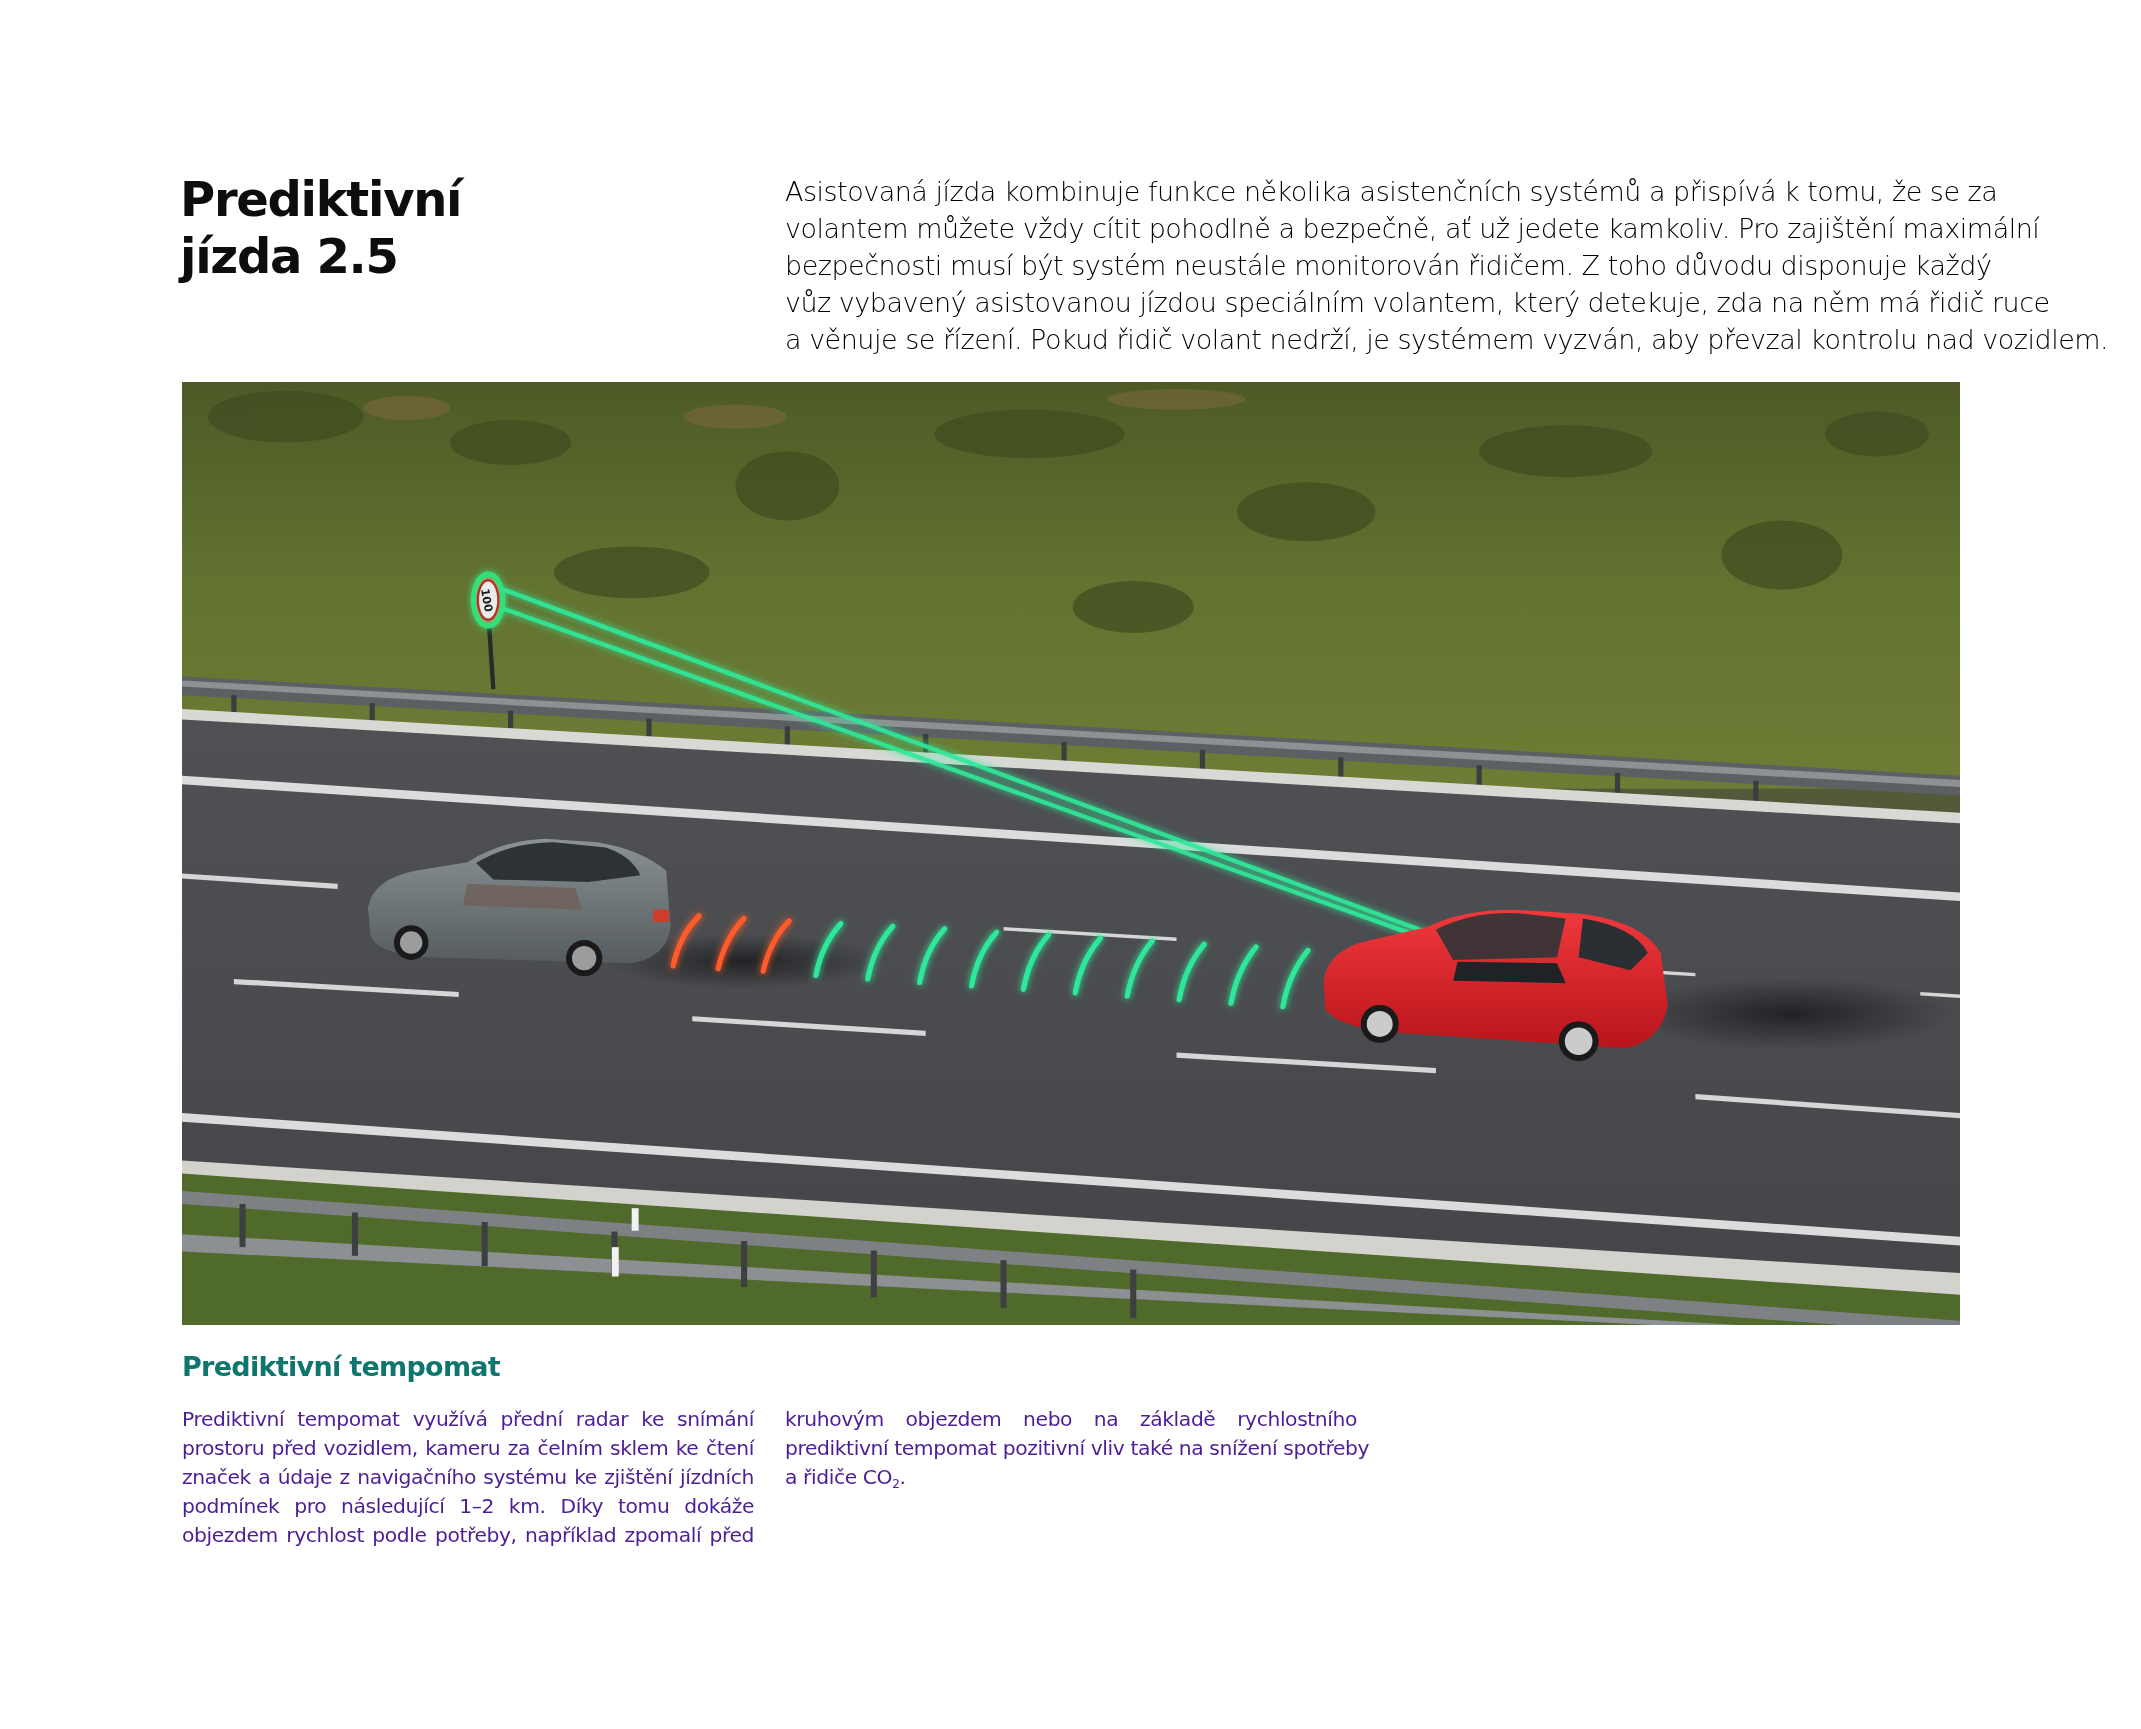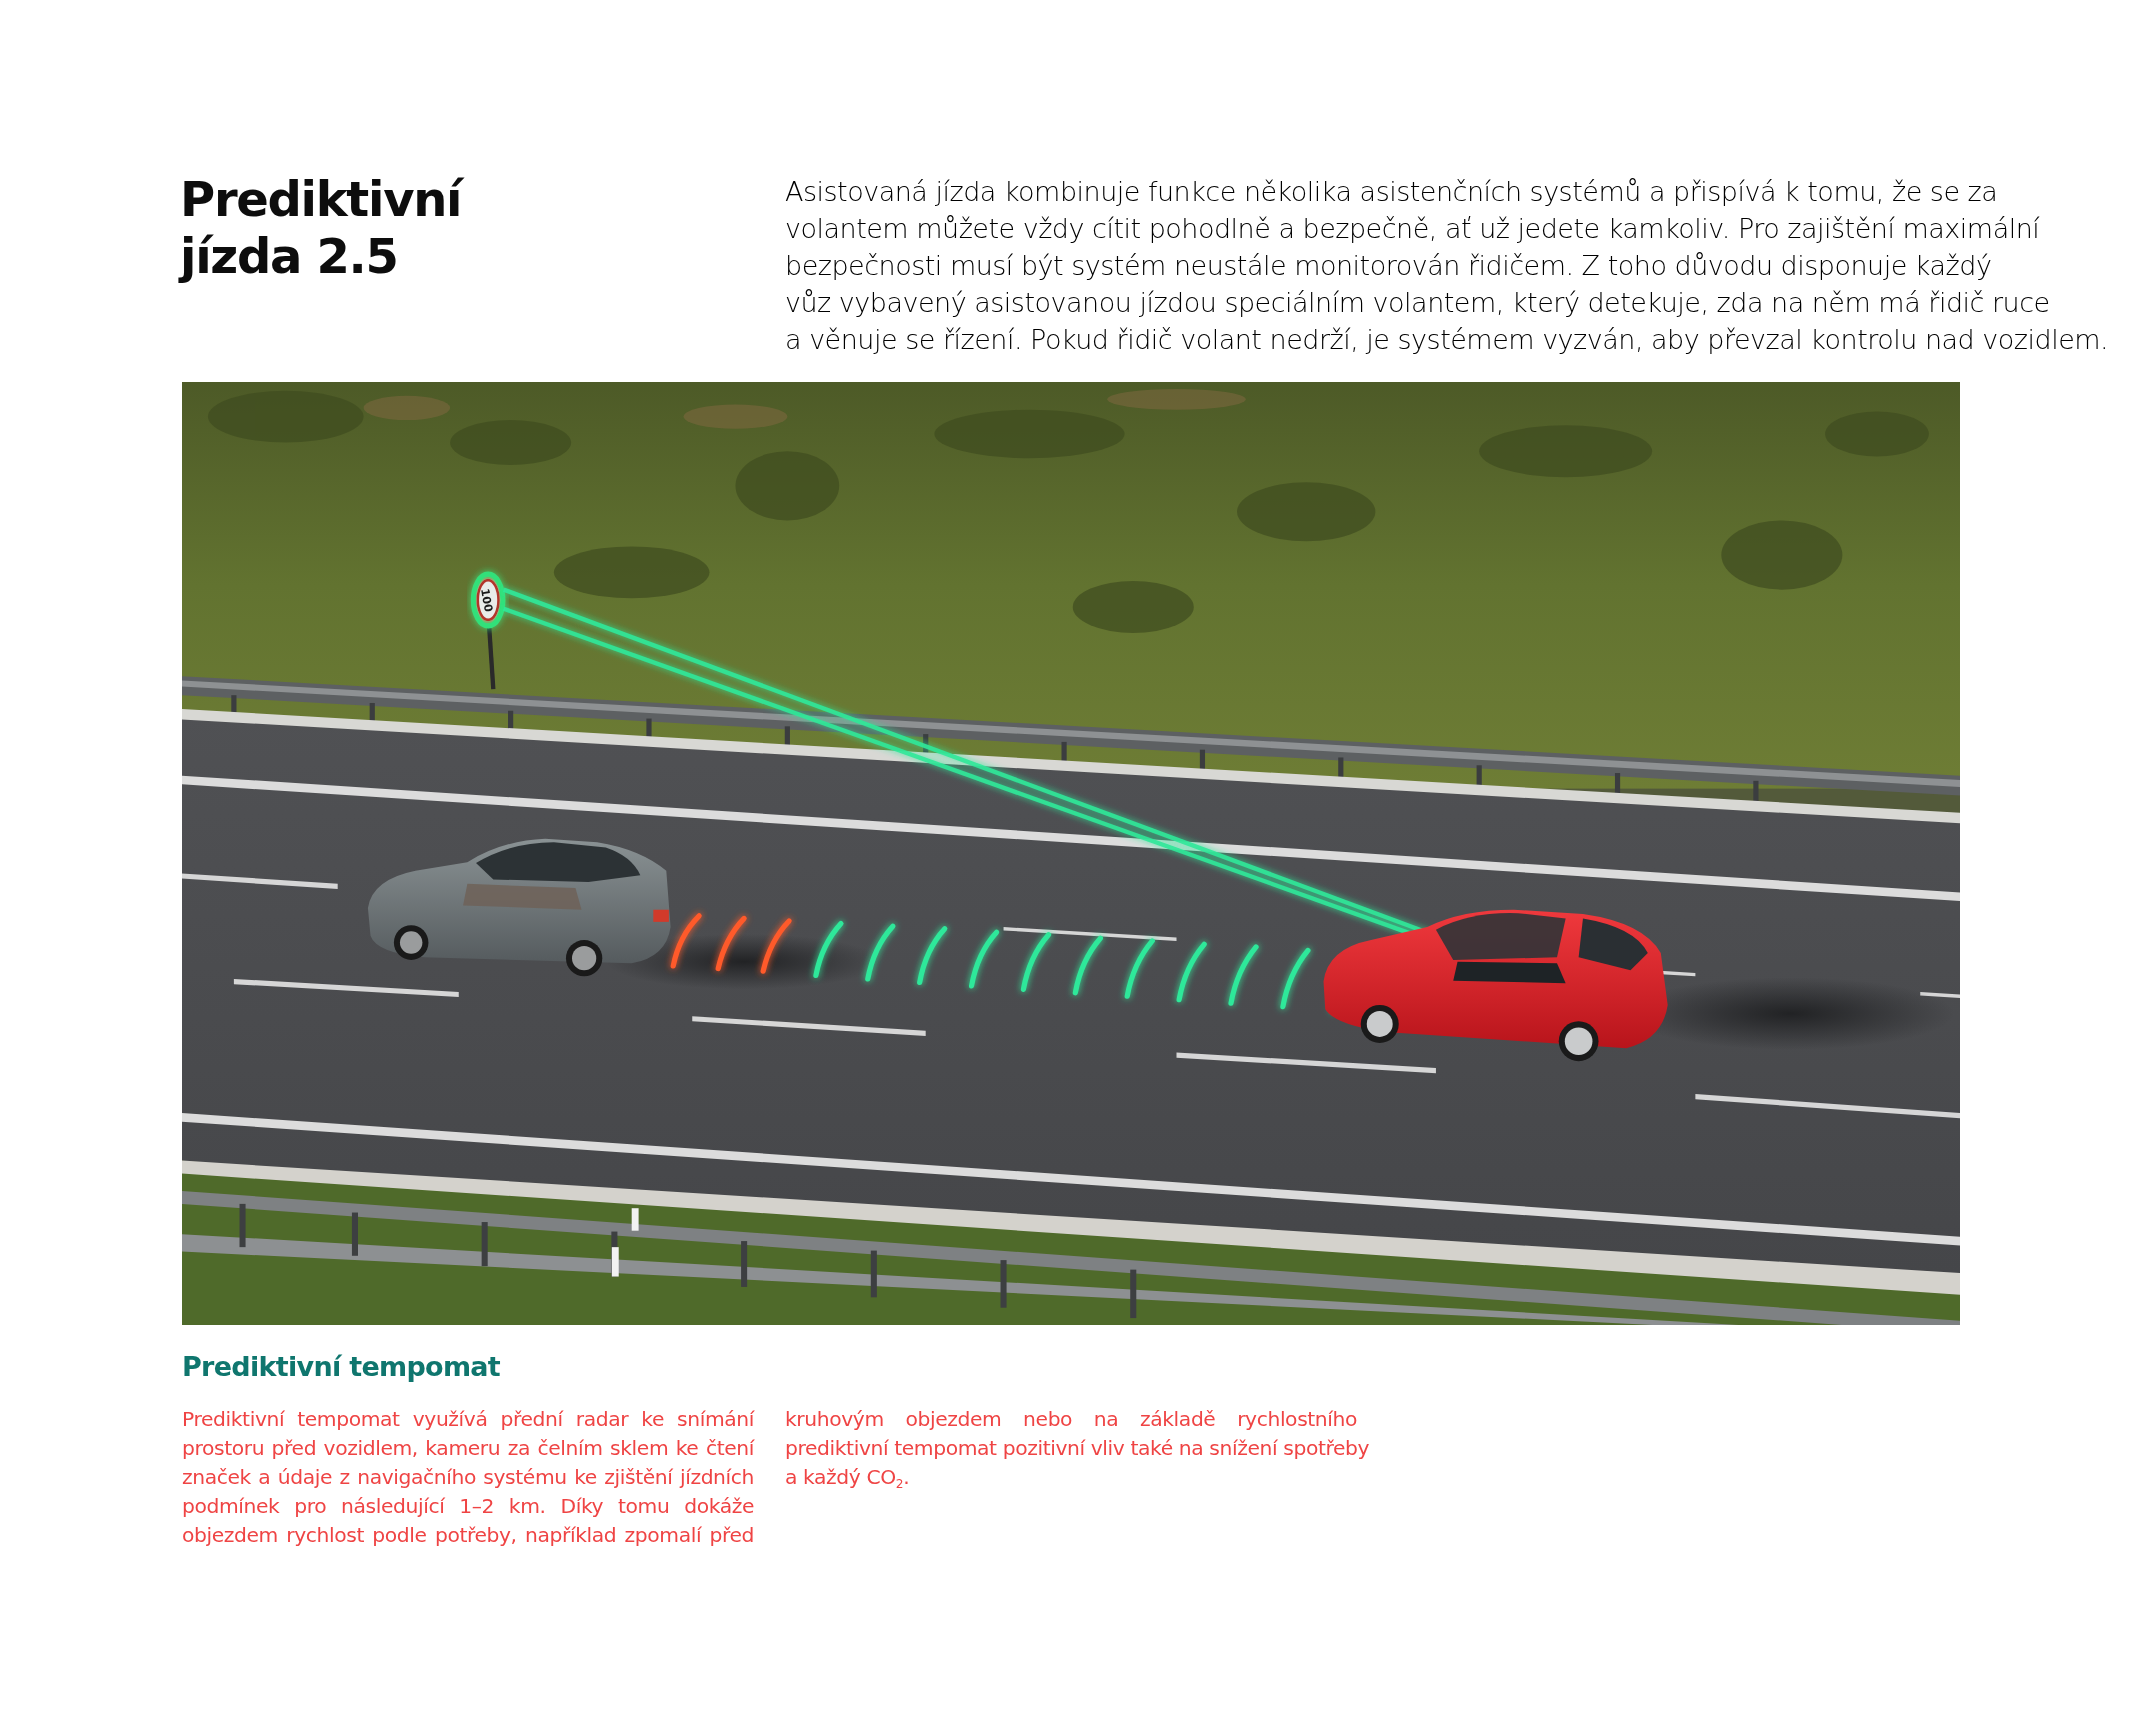--- a/index.html
+++ b/index.html
@@ -4,21 +4,21 @@
 <style>
   html, body { margin:0; padding:0; background:#ffffff; }
   body { width:2142px; height:1729px; position:relative; overflow:hidden; font-family:"DejaVu Sans", "Liberation Sans", sans-serif; color:#1a1a1a; }
   .title { position:absolute; left:180px; top:171px; margin:0; font-family:"DejaVu Sans", sans-serif; font-weight:bold; font-size:48px; line-height:57px; letter-spacing:-1.3px; color:#0d0d0d; }
   .title span { display:block; }
   .intro { position:absolute; left:785px; top:173px; width:1176px; margin:0; font-family:"DejaVu Sans", sans-serif; font-weight:300; font-size:27px; line-height:37px; color:#000000; text-align:justify; text-align-last:justify; letter-spacing:-0.5px; }
   .intro .ln { display:block; white-space:nowrap; text-align:justify; text-align-last:justify; }
   .photo { position:absolute; left:182px; top:382px; width:1778px; height:943px; overflow:hidden; background:#535a3a; }
   .photo svg { display:block; width:100%; height:100%; }
   .section-title { position:absolute; left:182px; top:1349px; margin:0; font-family:"DejaVu Sans", sans-serif; font-weight:bold; font-size:27px; line-height:35px; letter-spacing:-0.7px; color:#0f766e; }
-  .col { position:absolute; top:1405px; width:572px; margin:0; font-family:"DejaVu Sans", sans-serif; font-size:20.3px; line-height:29px; color:#ef4444; letter-spacing:-0.4px; }
+  .col { position:absolute; top:1405px; width:572px; margin:0; font-family:"DejaVu Sans", sans-serif; font-size:20.3px; line-height:29px; color:#4c1d95; letter-spacing:-0.4px; }
   .col .ln { display:block; white-space:nowrap; text-align:justify; text-align-last:justify; }
   .col .ln.last { text-align-last:left; }
   .col1 { left:182px; }
   .col2 { left:785px; }
   sub { font-size:0.6em; vertical-align:-0.35em; }
 </style>
 </head>
 <body>
 
 <h1 class="title">
@@ -200,15 +200,15 @@
   <span class="ln">Prediktivní tempomat využívá přední radar ke snímání</span>
   <span class="ln">prostoru před vozidlem, kameru za čelním sklem ke čtení</span>
   <span class="ln">značek a údaje z navigačního systému ke zjištění jízdních</span>
   <span class="ln">podmínek pro následující 1–2 km. Díky tomu dokáže</span>
   <span class="ln">objezdem rychlost podle potřeby, například zpomalí před</span>
 </p>
 
 <p class="col col2">
   <span class="ln">kruhovým objezdem nebo na základě rychlostního</span>
   <span class="ln">prediktivní tempomat pozitivní vliv také na snížení spotřeby</span>
-  <span class="ln last"><span>a každý CO</span><sub>2</sub><span>.</span></span>
+  <span class="ln last"><span>a řidiče CO</span><sub>2</sub><span>.</span></span>
 </p>
 
 
 </body></html>

